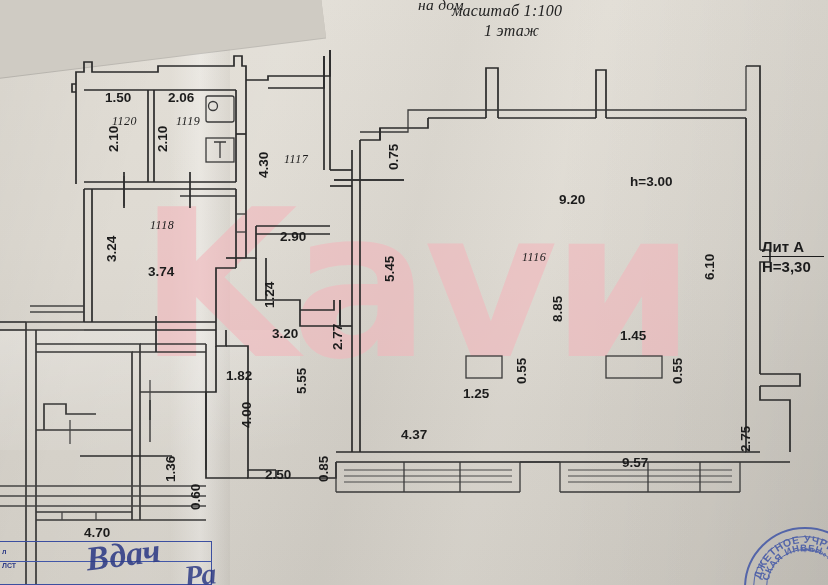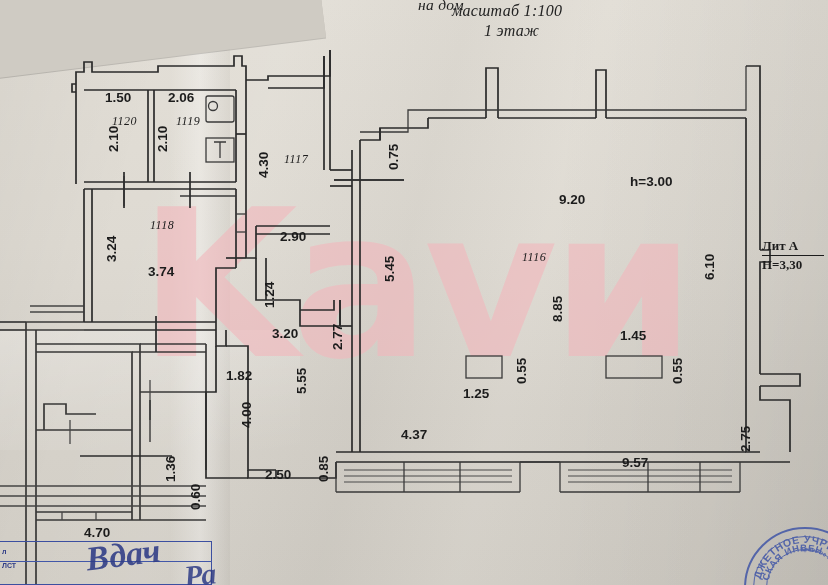--- a/index.html
+++ b/index.html
@@ -73,21 +73,21 @@
     letter-spacing:.5px;
   }
   .t.head{
     font-family:"Liberation Serif", serif;
     font-style:italic;
     font-size:15.5px;
     font-weight:400;
     letter-spacing:.3px;
     color:#232323;
   }
-  .t.lit{font-size:13px;font-weight:700;font-family:Liberation Serif, serif;}
+  .t.lit{font-size:15px;font-weight:700;}
 
   #litbox{position:absolute;left:762px;top:238px;}
   #litbox .rule{width:62px;height:0;border-top:1.4px solid #1c1c1c;margin:1px 0;}
 
   
   #formbox{
     position:absolute;left:0px;top:541px;width:212px;height:44px;
     border:1.4px solid #3c4fa0;
     border-left:none;
     box-sizing:border-box;

